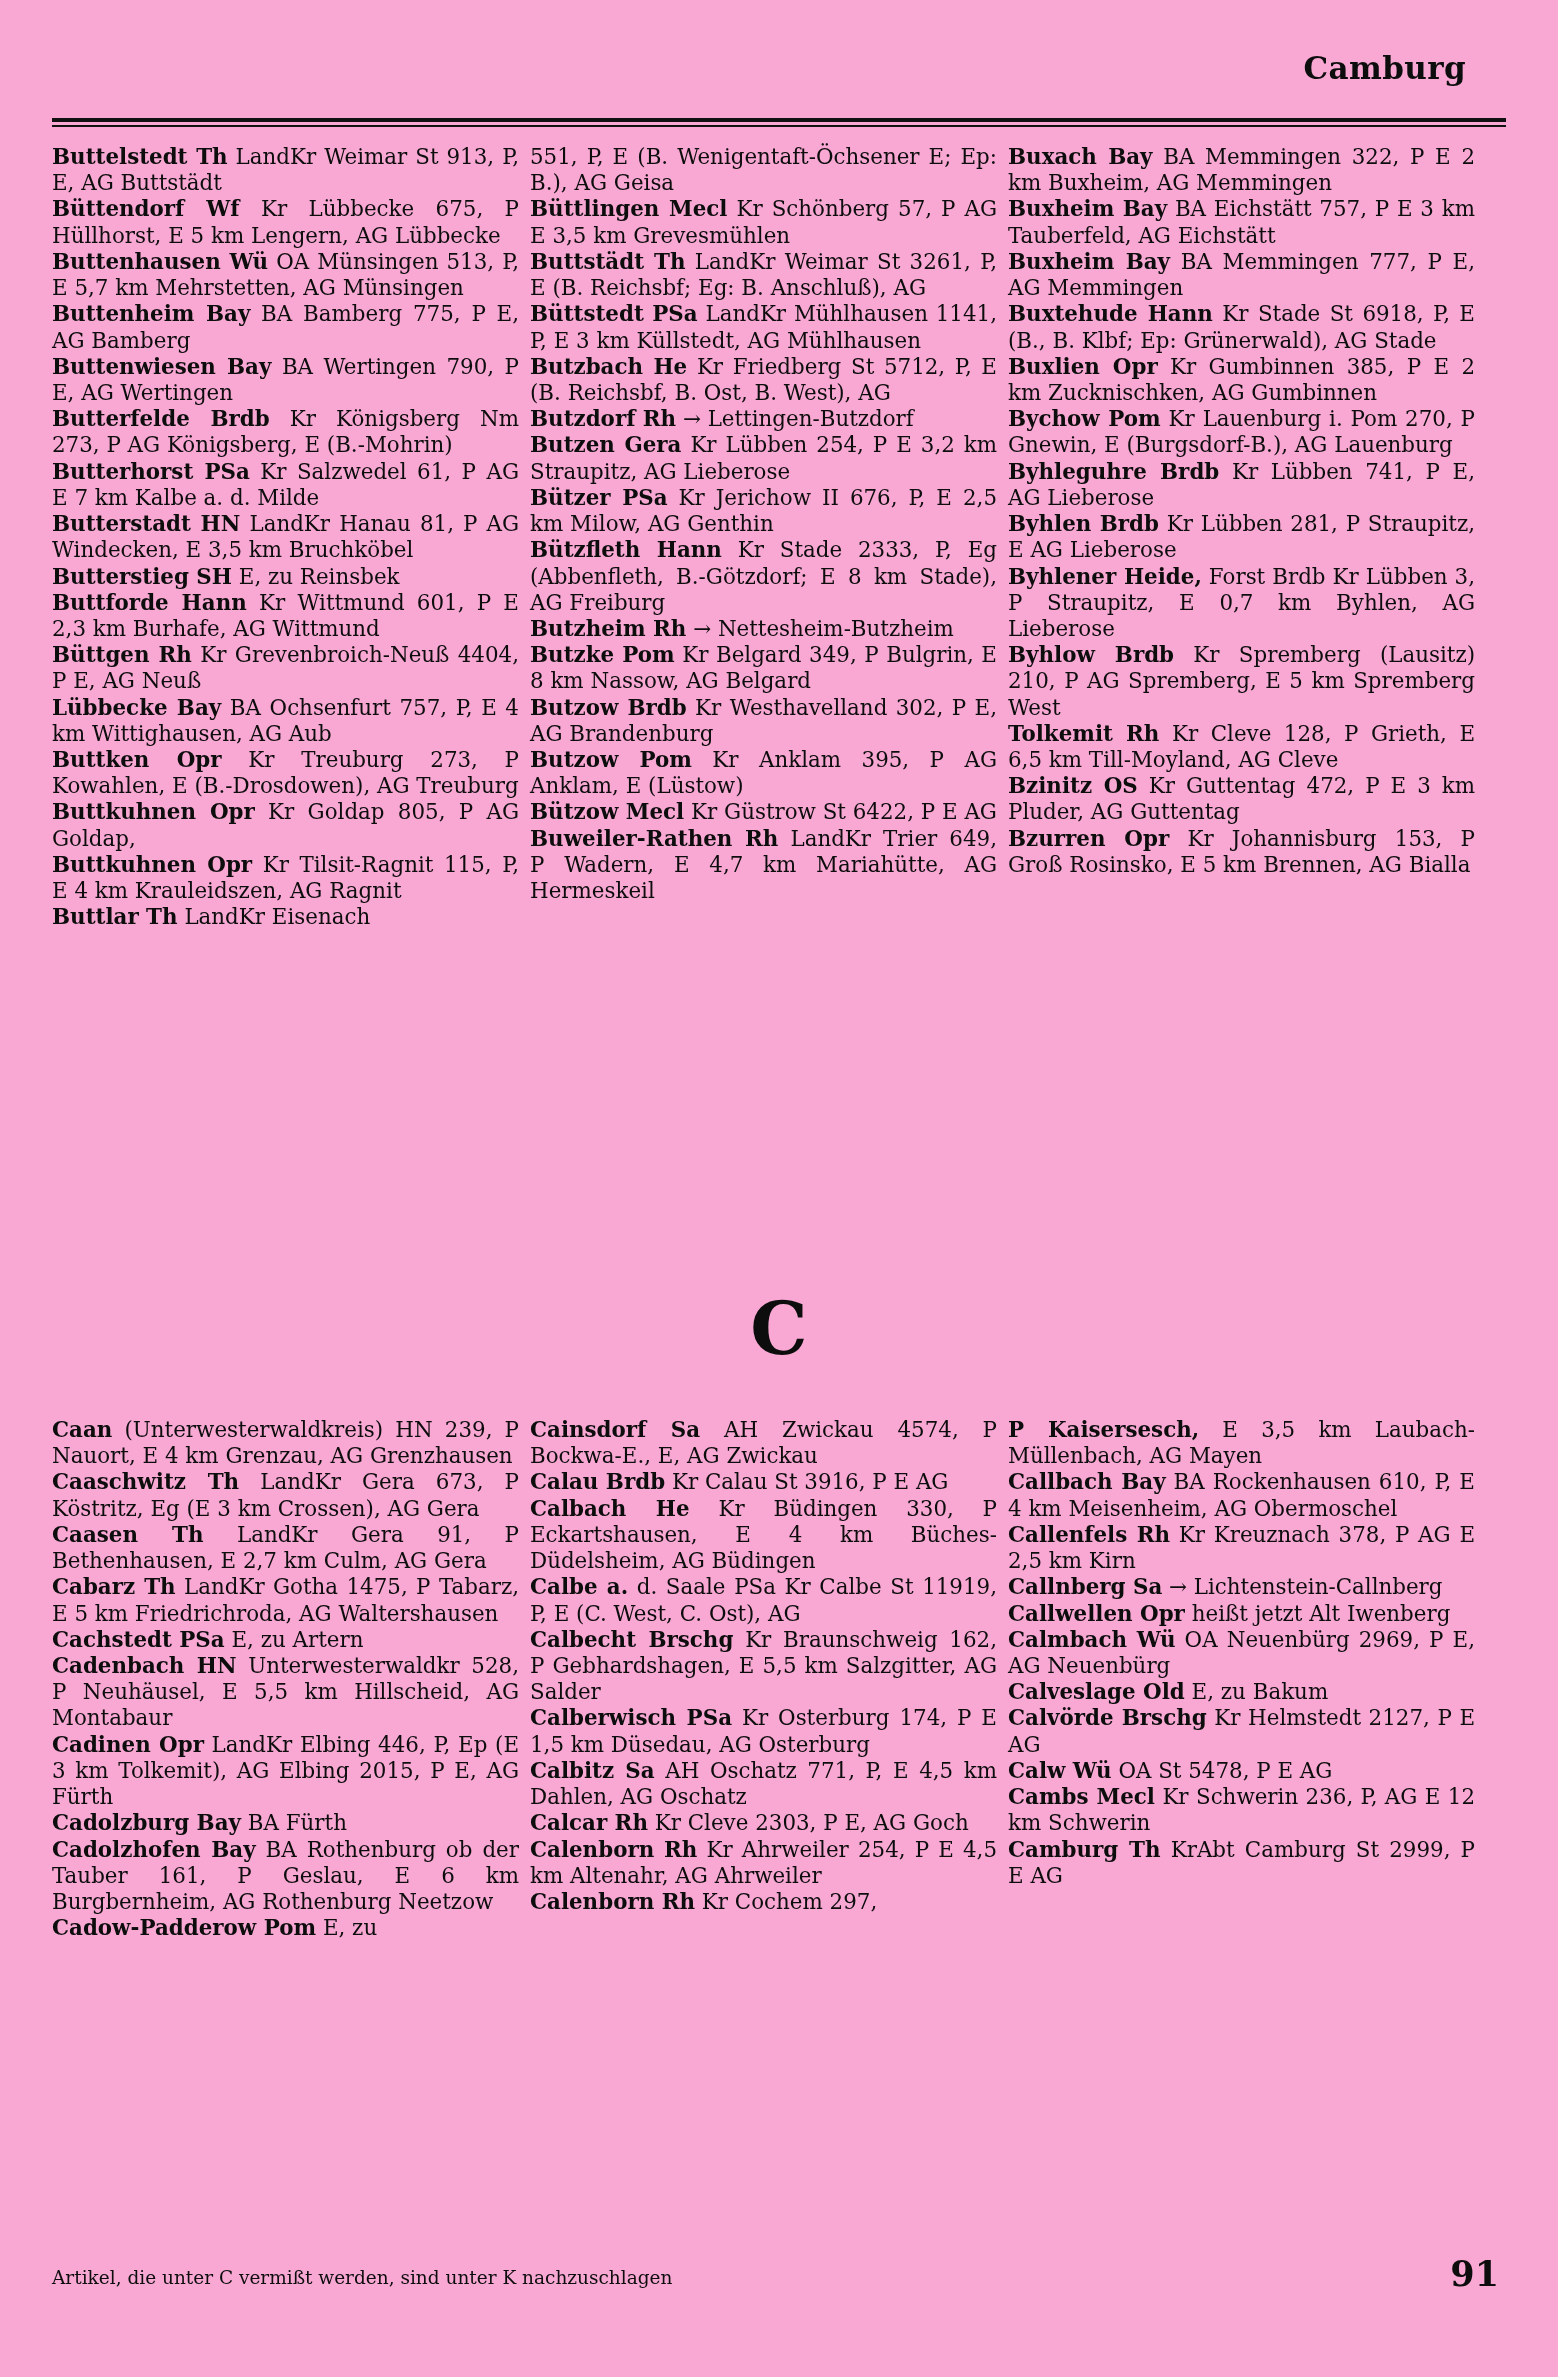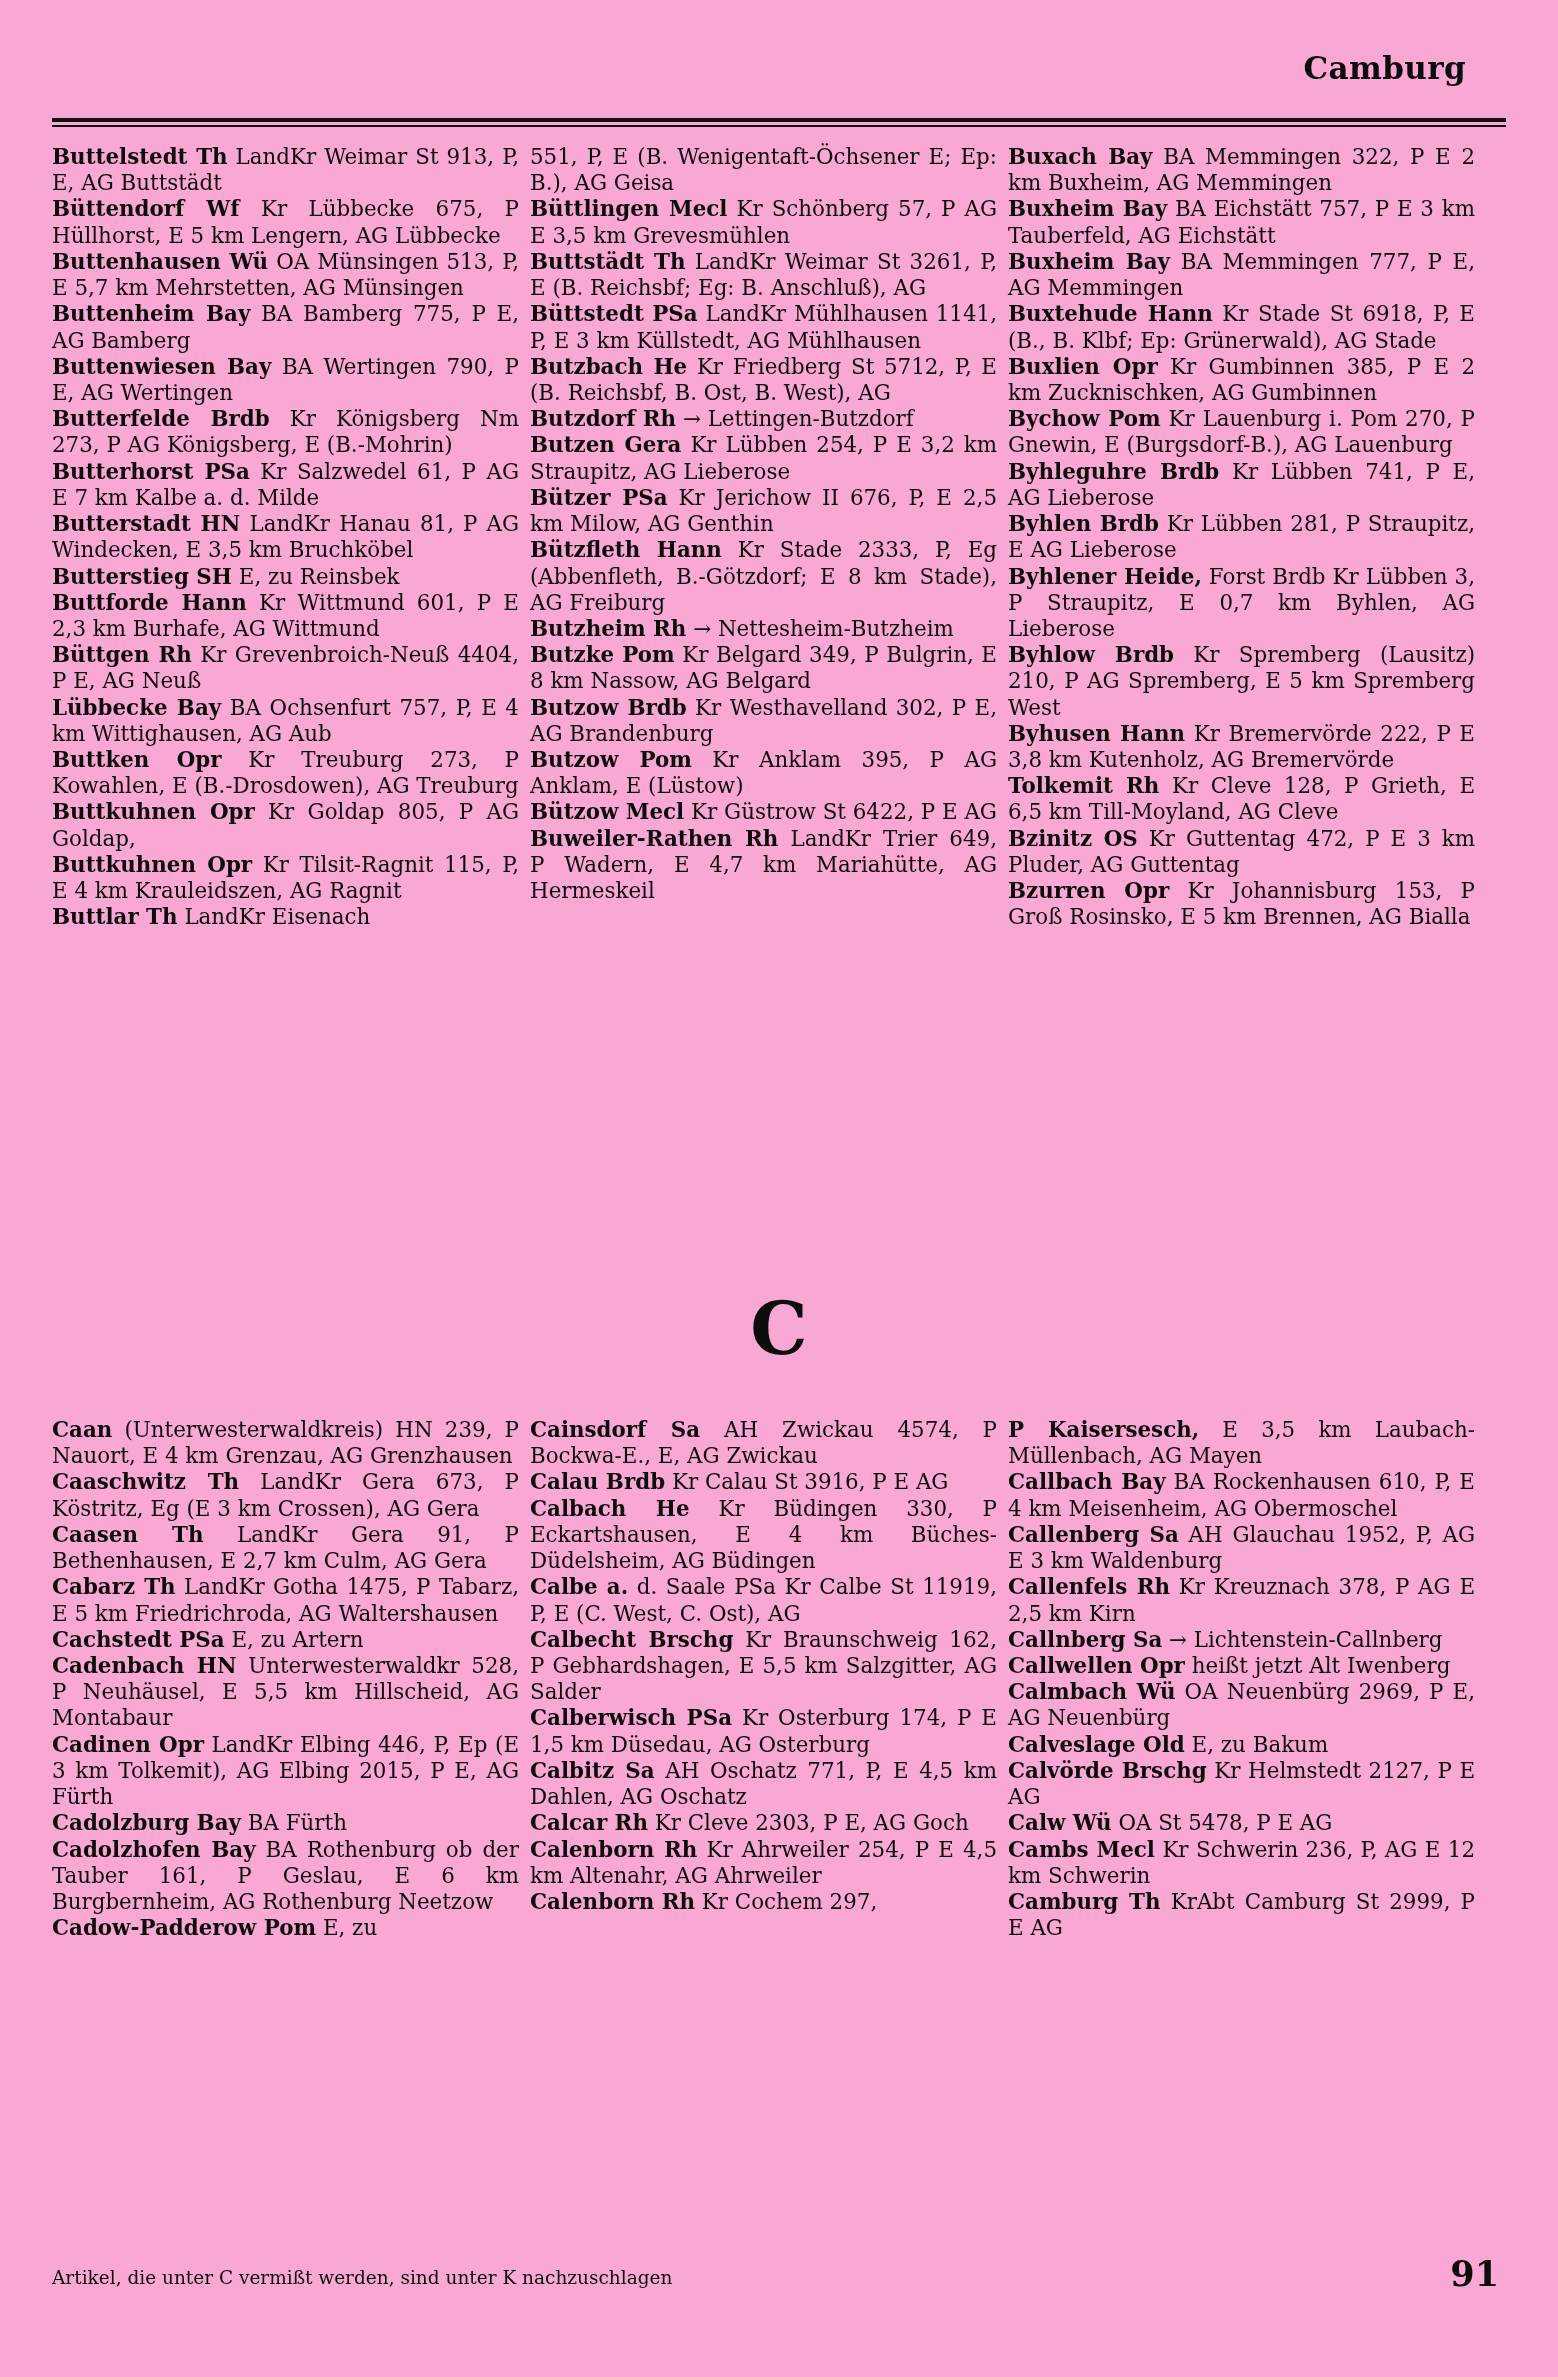--- a/index.html
+++ b/index.html
@@ -149,21 +149,20 @@
       <p class="entry"><span class="hw">Buxach Bay</span> BA Memmingen 322, P E 2 km Buxheim, AG Memmingen</p>
       <p class="entry"><span class="hw">Buxheim Bay</span> BA Eichstätt 757, P E 3 km Tauberfeld, AG Eichstätt</p>
       <p class="entry"><span class="hw">Buxheim Bay</span> BA Memmingen 777, P E, AG Memmingen</p>
       <p class="entry"><span class="hw">Buxtehude Hann</span> Kr Stade St 6918, P, E (B., B. Klbf; Ep: Grünerwald), AG Stade</p>
       <p class="entry"><span class="hw">Buxlien Opr</span> Kr Gumbinnen 385, P E 2 km Zucknischken, AG Gumbinnen</p>
       <p class="entry"><span class="hw">Bychow Pom</span> Kr Lauenburg i. Pom 270, P Gnewin, E (Burgsdorf-B.), AG Lauenburg</p>
       <p class="entry"><span class="hw">Byhleguhre Brdb</span> Kr Lübben 741, P E, AG Lieberose</p>
       <p class="entry"><span class="hw">Byhlen Brdb</span> Kr Lübben 281, P Straupitz, E AG Lieberose</p>
       <p class="entry"><span class="hw">Byhlener Heide,</span> Forst Brdb Kr Lübben 3, P Straupitz, E 0,7 km Byhlen, AG Lieberose</p>
       <p class="entry"><span class="hw">Byhlow Brdb</span> Kr Spremberg (Lausitz) 210, P AG Spremberg, E 5 km Spremberg West</p>
-      <p class="entry"><span class="hw">Byhusen Hann</span> Kr Bremervörde 222, P E 3,8 km Kutenholz, AG Bremervörde</p>
       <p class="entry"><span class="hw">Tolkemit Rh</span> Kr Cleve 128, P Grieth, E 6,5 km Till-Moyland, AG Cleve</p>
       <p class="entry"><span class="hw">Bzinitz OS</span> Kr Guttentag 472, P E 3 km Pluder, AG Guttentag</p>
       <p class="entry"><span class="hw">Bzurren Opr</span> Kr Johannisburg 153, P Groß Rosinsko, E 5 km Brennen, AG Bialla</p>
     </div>
   </div>
 
   <div class="letterhead">C</div>
 
   <div class="cols" id="block-c">
     <div class="col">
@@ -186,21 +185,20 @@
       <p class="entry"><span class="hw">Calbecht Brschg</span> Kr Braunschweig 162, P Gebhardshagen, E 5,5 km Salzgitter, AG Salder</p>
       <p class="entry"><span class="hw">Calberwisch PSa</span> Kr Osterburg 174, P E 1,5 km Düsedau, AG Osterburg</p>
       <p class="entry"><span class="hw">Calbitz Sa</span> AH Oschatz 771, P, E 4,5 km Dahlen, AG Oschatz</p>
       <p class="entry"><span class="hw">Calcar Rh</span> Kr Cleve 2303, P E, AG Goch</p>
       <p class="entry"><span class="hw">Calenborn Rh</span> Kr Ahrweiler 254, P E 4,5 km Altenahr, AG Ahrweiler</p>
       <p class="entry"><span class="hw">Calenborn Rh</span> Kr Cochem 297,</p>
     </div>
     <div class="col">
       <p class="entry"><span class="hw">P Kaisersesch,</span> E 3,5 km Laubach-Müllenbach, AG Mayen</p>
       <p class="entry"><span class="hw">Callbach Bay</span> BA Rockenhausen 610, P, E 4 km Meisenheim, AG Obermoschel</p>
-      <p class="entry"><span class="hw">Callenberg Sa</span> AH Glauchau 1952, P, AG E 3 km Waldenburg</p>
       <p class="entry"><span class="hw">Callenfels Rh</span> Kr Kreuznach 378, P AG E 2,5 km Kirn</p>
       <p class="entry"><span class="hw">Callnberg Sa</span> → Lichtenstein-Callnberg</p>
       <p class="entry"><span class="hw">Callwellen Opr</span> heißt jetzt Alt Iwenberg</p>
       <p class="entry"><span class="hw">Calmbach Wü</span> OA Neuenbürg 2969, P E, AG Neuenbürg</p>
       <p class="entry"><span class="hw">Calveslage Old</span> E, zu Bakum</p>
       <p class="entry"><span class="hw">Calvörde Brschg</span> Kr Helmstedt 2127, P E AG</p>
       <p class="entry"><span class="hw">Calw Wü</span> OA St 5478, P E AG</p>
       <p class="entry"><span class="hw">Cambs Mecl</span> Kr Schwerin 236, P, AG E 12 km Schwerin</p>
       <p class="entry"><span class="hw">Camburg Th</span> KrAbt Camburg St 2999, P E AG</p>
     </div>

